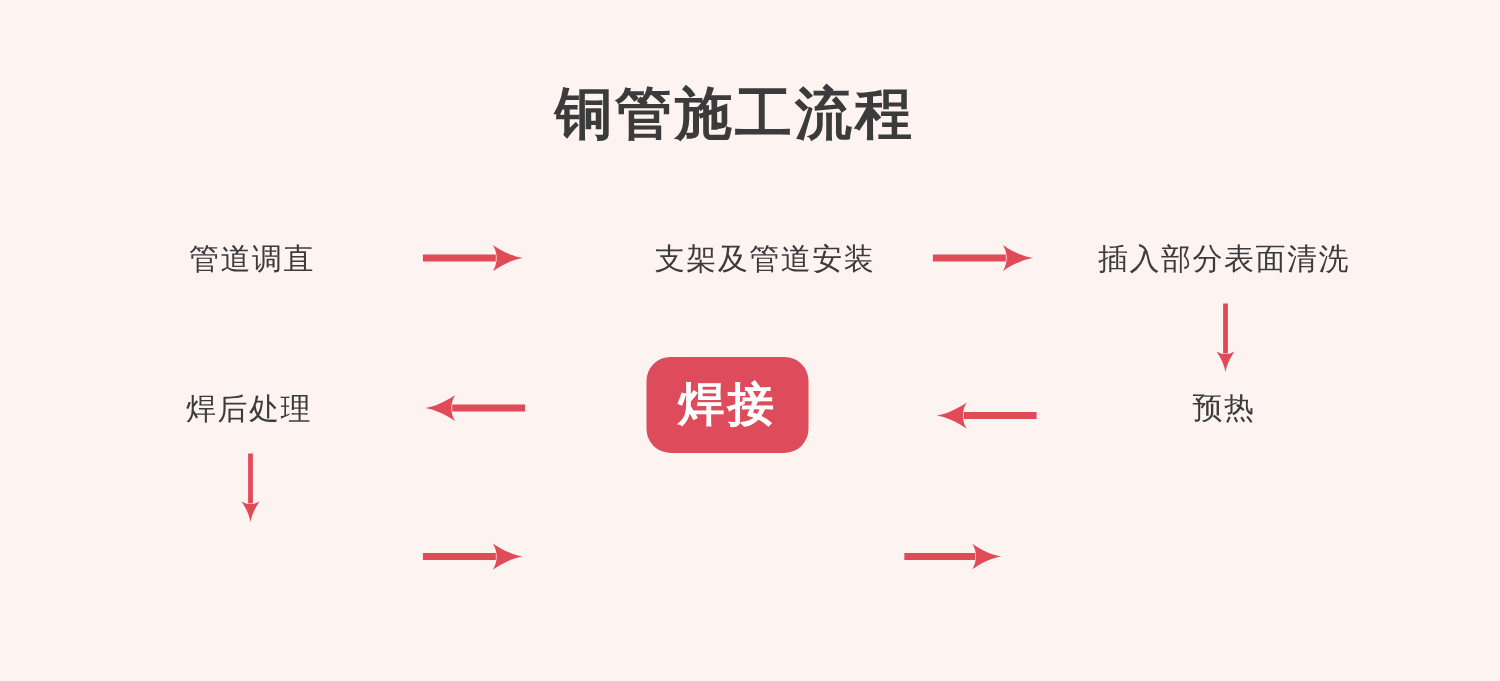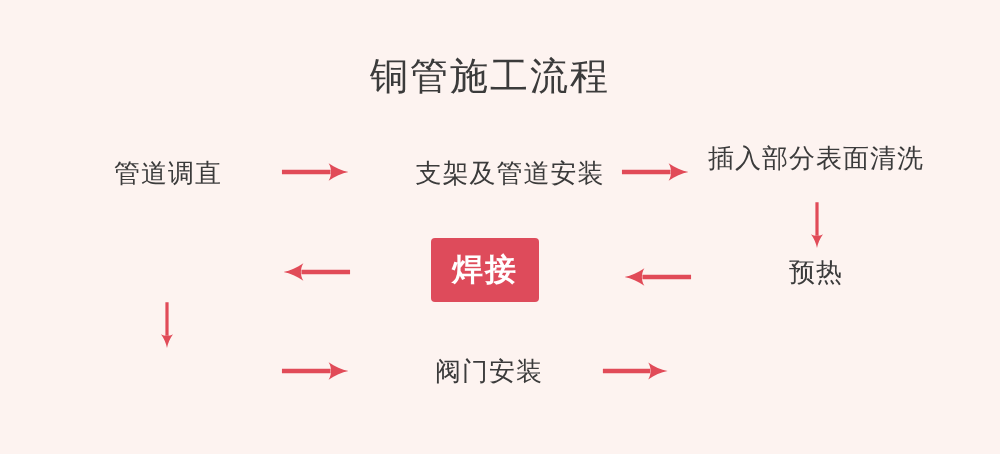--- a/index.html
+++ b/index.html
@@ -16,46 +16,46 @@
     width:1000px;
     height:454px;
     background:var(--background);
     overflow:hidden;
   }
   .title{
     position:absolute;
     left:490px; top:76px;
     transform:translate(-50%,-50%);
     font-size:38px;
-    font-weight:400;
+    font-weight:700;
     letter-spacing:2px;
     color:var(--text);
     white-space:nowrap;
     text-align:right;
   }
   .node{
     position:absolute;
     transform:translate(-50%,-50%);
-    font-size:26px;
+    font-size:20px;
     font-weight:500;
     letter-spacing:1px;
     color:var(--text);
     white-space:nowrap;
   }
   .weld-box{
     position:absolute;
     left:485px; top:270px;
     transform:translate(-50%,-50%);
     background:var(--box);
     color:var(--box-text);
     font-size:31px;
     font-weight:700;
     letter-spacing:2px;
     padding:15px 21px;
-    border-radius:4px;
+    border-radius:16px;
     white-space:nowrap;
     line-height:1.1;
   }
   .arrow{
     position:absolute;
     line-height:0;
   }
   .arrow svg{display:block;}
   .arrow-left{transform:rotate(180deg);}
   .arrow-down{transform:rotate(90deg);}
@@ -79,29 +79,30 @@
 
   <div class="node" style="left:510px;top:173px">支架及管道安装</div>
 
   <div class="arrow" style="left:620px;top:162px">
     <svg width="70" height="20" viewBox="0 0 72 20" aria-hidden="true">
       <path d="M2 7.6 L52 7.6 L52 12.4 L2 12.4 Z
                M50 1 C56.5 5.5 63.5 8.8 70.5 10 C63.5 11.2 56.5 14.5 50 19 C53.4 13.4 53.4 6.6 50 1 Z"></path>
     </svg>
   </div>
 
-  <div class="node" style="left:816px;top:158px">插入部分表面清洗</div>
+  <div class="node" style="left:816px;top:173px">插入部分表面清洗</div>
 
   <div class="arrow arrow-down" style="left:793px;top:215px">
     <svg width="48" height="20" viewBox="0 0 72 20" aria-hidden="true">
       <path d="M2 7.6 L52 7.6 L52 12.4 L2 12.4 Z
                M50 1 C56.5 5.5 63.5 8.8 70.5 10 C63.5 11.2 56.5 14.5 50 19 C53.4 13.4 53.4 6.6 50 1 Z"></path>
     </svg>
   </div>
 
+  <div class="node" style="left:166px;top:273px">焊后处理</div>
 
   <div class="arrow arrow-left" style="left:282px;top:262px">
     <svg width="70" height="20" viewBox="0 0 72 20" aria-hidden="true">
       <path d="M2 7.6 L52 7.6 L52 12.4 L2 12.4 Z
                M50 1 C56.5 5.5 63.5 8.8 70.5 10 C63.5 11.2 56.5 14.5 50 19 C53.4 13.4 53.4 6.6 50 1 Z"></path>
     </svg>
   </div>
 
   <div class="weld-box">焊接</div>
 
@@ -122,21 +123,20 @@
   </div>
 
 
   <div class="arrow" style="left:280px;top:361px">
     <svg width="70" height="20" viewBox="0 0 72 20" aria-hidden="true">
       <path d="M2 7.6 L52 7.6 L52 12.4 L2 12.4 Z
                M50 1 C56.5 5.5 63.5 8.8 70.5 10 C63.5 11.2 56.5 14.5 50 19 C53.4 13.4 53.4 6.6 50 1 Z"></path>
     </svg>
   </div>
 
-  <div class="node" style="left:489px;top:371px">阀门安装</div>
 
   <div class="arrow" style="left:601px;top:361px">
     <svg width="68" height="20" viewBox="0 0 72 20" aria-hidden="true">
       <path d="M2 7.6 L52 7.6 L52 12.4 L2 12.4 Z
                M50 1 C56.5 5.5 63.5 8.8 70.5 10 C63.5 11.2 56.5 14.5 50 19 C53.4 13.4 53.4 6.6 50 1 Z"></path>
     </svg>
   </div>
 
 
 </div>

